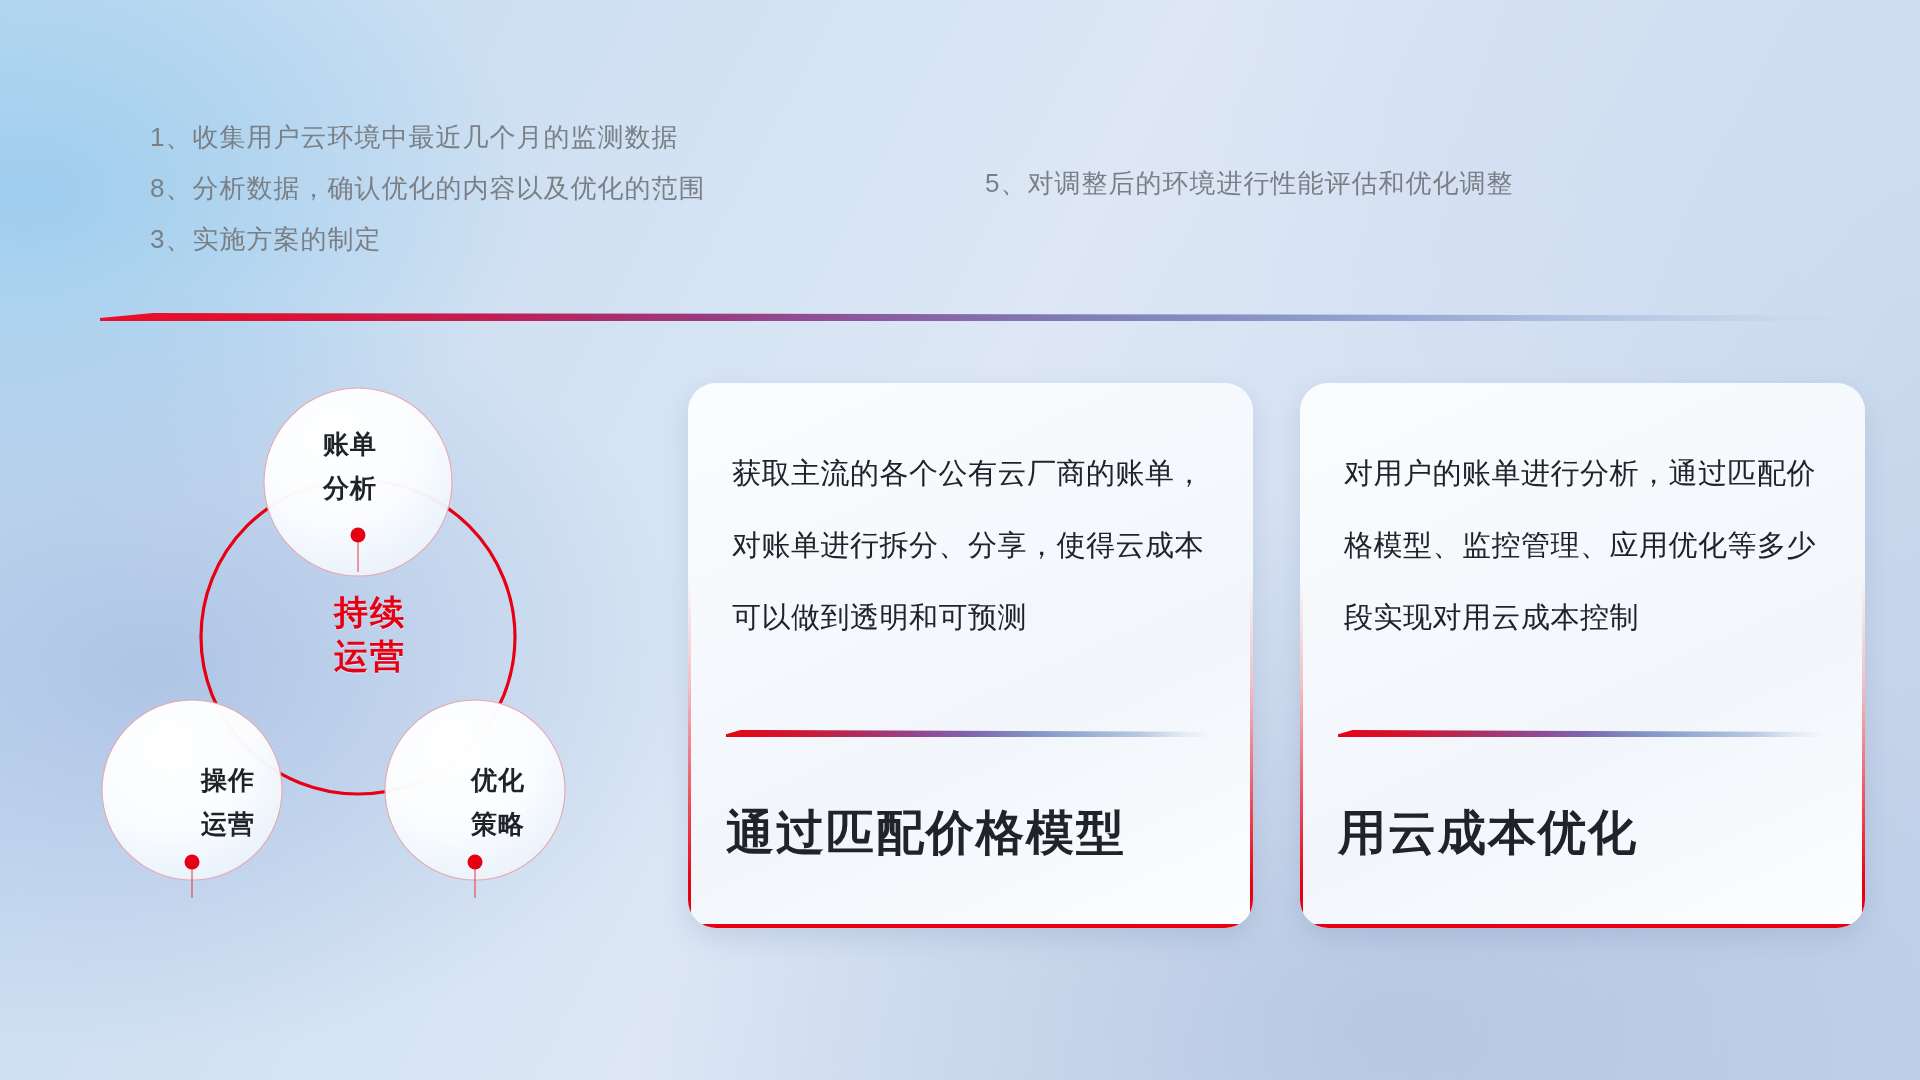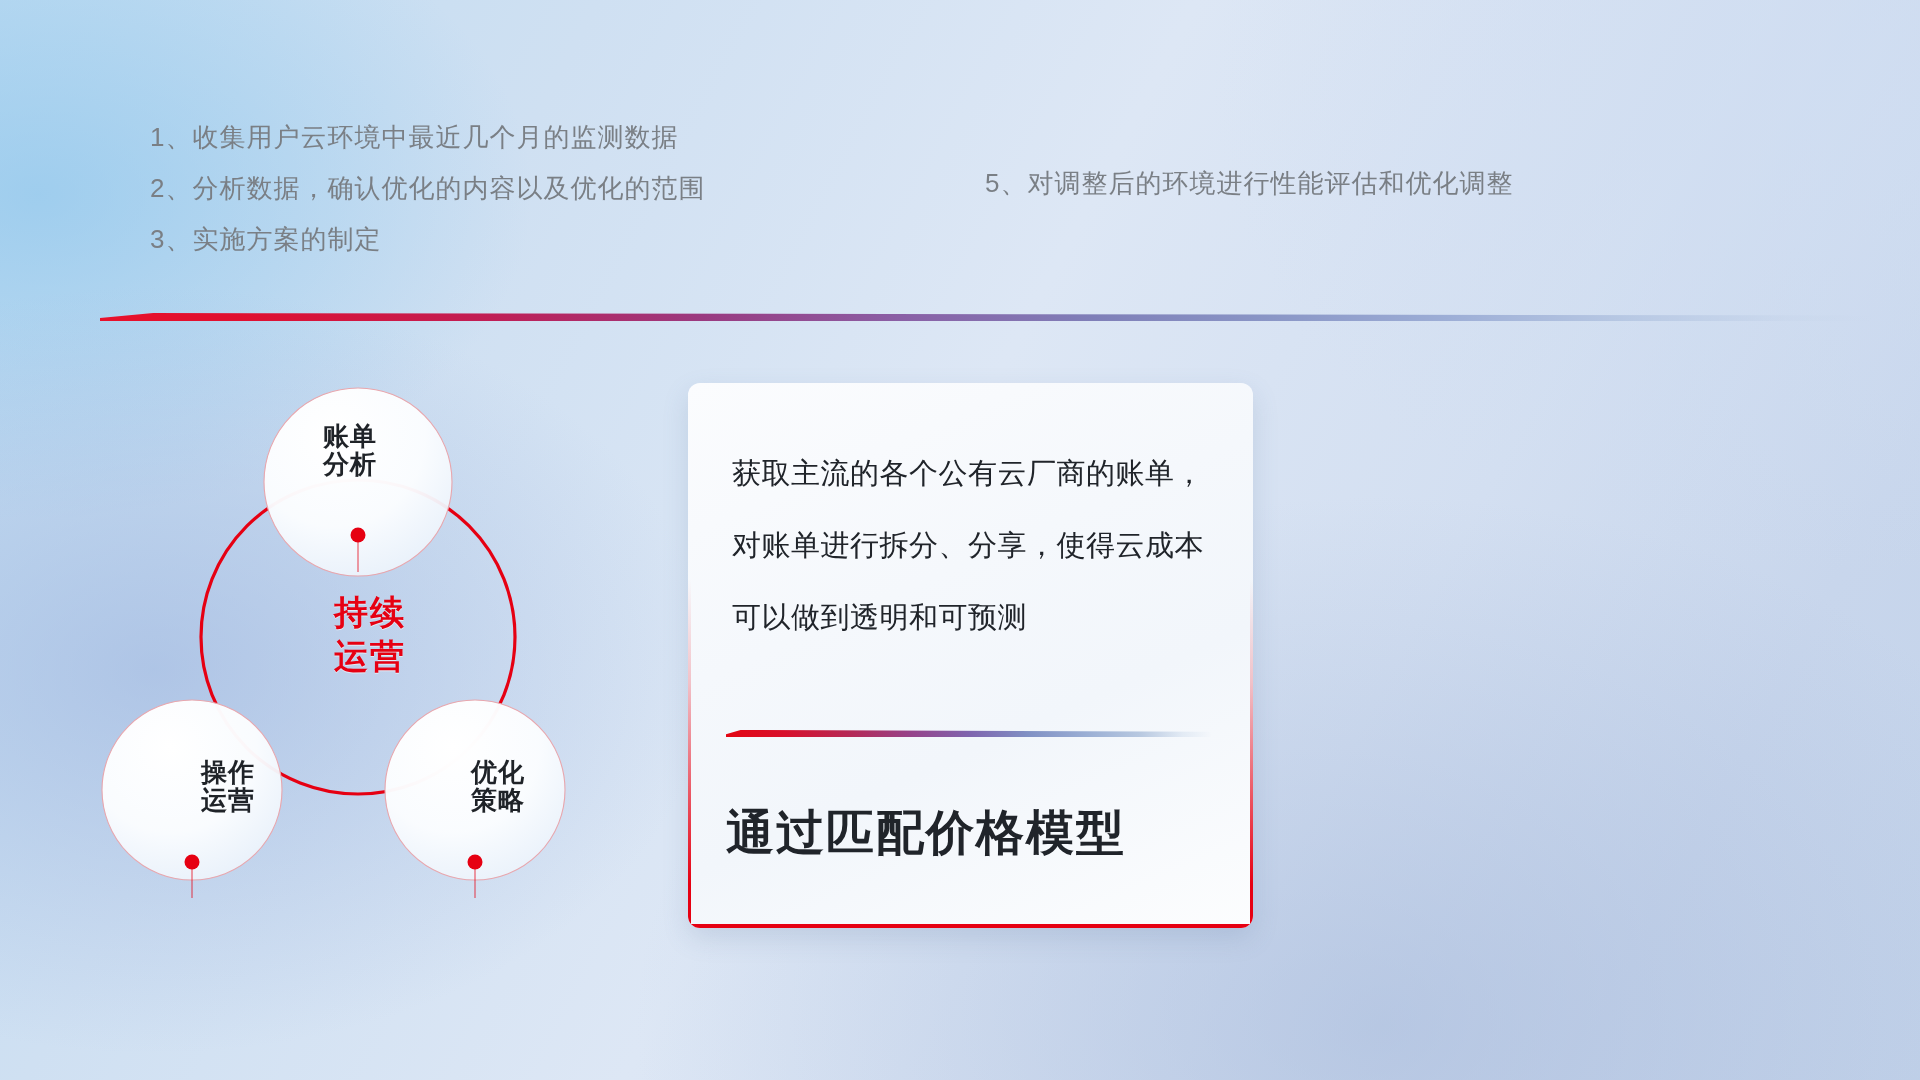--- a/index.html
+++ b/index.html
@@ -58,21 +58,21 @@
     width:560px; height:600px;
   }
   .venn svg{ display:block; width:100%; height:100%; }
 
   .venn-label{
     position:absolute;
     text-align:center;
     color:#1f2328;
     font-weight:700;
     font-size:26px;
-    line-height:28px;
+    line-height:44px;
     letter-spacing:1px;
     white-space:pre-line;
     pointer-events:none;
   }
   .lab-top{ left:170px; top:72px; width:180px; }
   .lab-left{ left:48px; top:408px; width:180px; }
   .lab-right{ left:295px; top:408px; width:180px;margin-left:23px; }
 
   .venn-center{
     position:absolute;
@@ -86,21 +86,21 @@
     white-space:pre-line;
     text-shadow:0 1px 0 rgba(255,255,255,.55);
     margin-top:8px;
   }
 
   
   .card{
     position:absolute;
     top:383px;
     width:565px; height:545px;
-    border-radius:12px;
+    border-radius:28px;
     background:linear-gradient(156deg,#fbfcfe 0%, #f5f8fc 38%, #f2f6fb 62%, #fcfdfe 100%);
     box-shadow:0 10px 26px rgba(90,115,155,0.18);
     overflow:hidden;
   }
   .card-1{ left:688px; }
   .card-2{ left:1300px; }
 
   
   .edge{ position:absolute; pointer-events:none; }
   .edge-left{ left:0; top:0; width:3px; height:100%;
@@ -142,21 +142,21 @@
     white-space:nowrap;
   }
 </style>
 </head>
 <body>
 
 <div id="stage">
 
   <div class="list list-left">
     <div class="list-item">1、收集用户云环境中最近几个月的监测数据</div>
-    <div class="list-item">2、分析数据，确认优化的内容以及优化的范围</div>
+    <div class="list-item">8、分析数据，确认优化的内容以及优化的范围</div>
     <div class="list-item">3、实施方案的制定</div>
   </div>
 
   <div class="list list-right">
     <div class="list-item">5、对调整后的环境进行性能评估和优化调整</div>
   </div>
 
   <div class="divider-main"></div>
 
   <div class="venn">
@@ -201,14 +201,22 @@
 
   <div class="card card-1">
     <div class="edge edge-left"></div>
     <div class="edge edge-right"></div>
     <div class="edge edge-bottom"></div>
     <div class="card-body">获取主流的各个公有云厂商的账单，对账单进行拆分、分享，使得云成本可以做到透明和可预测</div>
     <div class="card-rule"></div>
     <div class="card-title">通过匹配价格模型</div>
   </div>
 
+  <div class="card card-2">
+    <div class="edge edge-left"></div>
+    <div class="edge edge-right"></div>
+    <div class="edge edge-bottom"></div>
+    <div class="card-body">对用户的账单进行分析，通过匹配价格模型、监控管理、应用优化等多少段实现对用云成本控制</div>
+    <div class="card-rule"></div>
+    <div class="card-title">用云成本优化</div>
+  </div>
 
 </div>
 
 </body></html>

